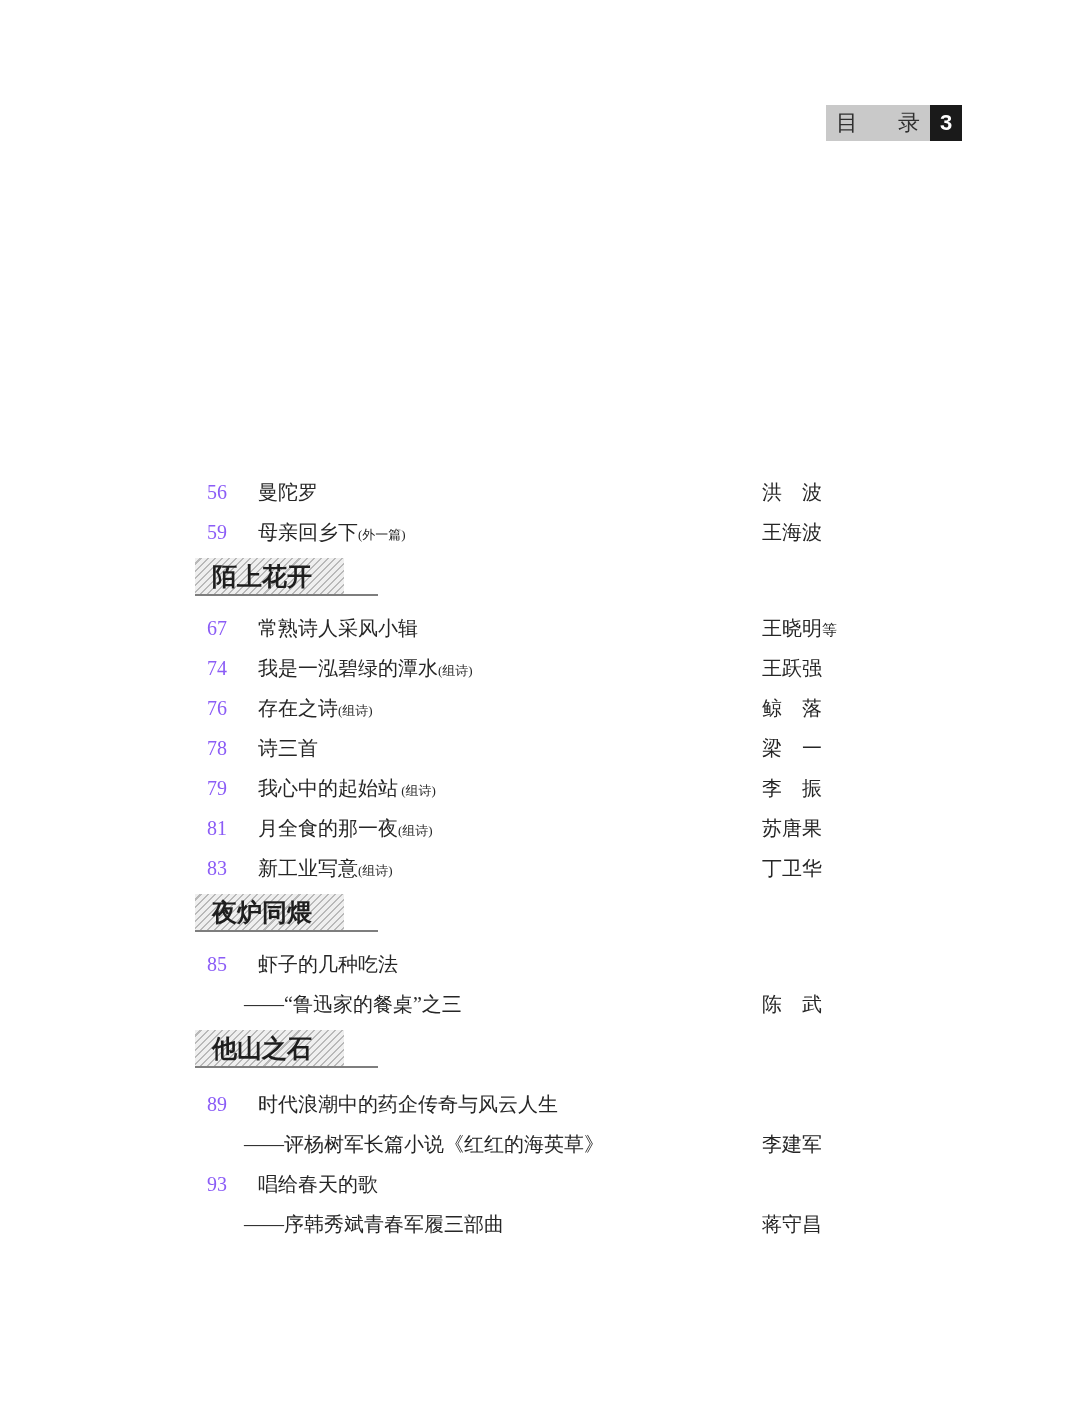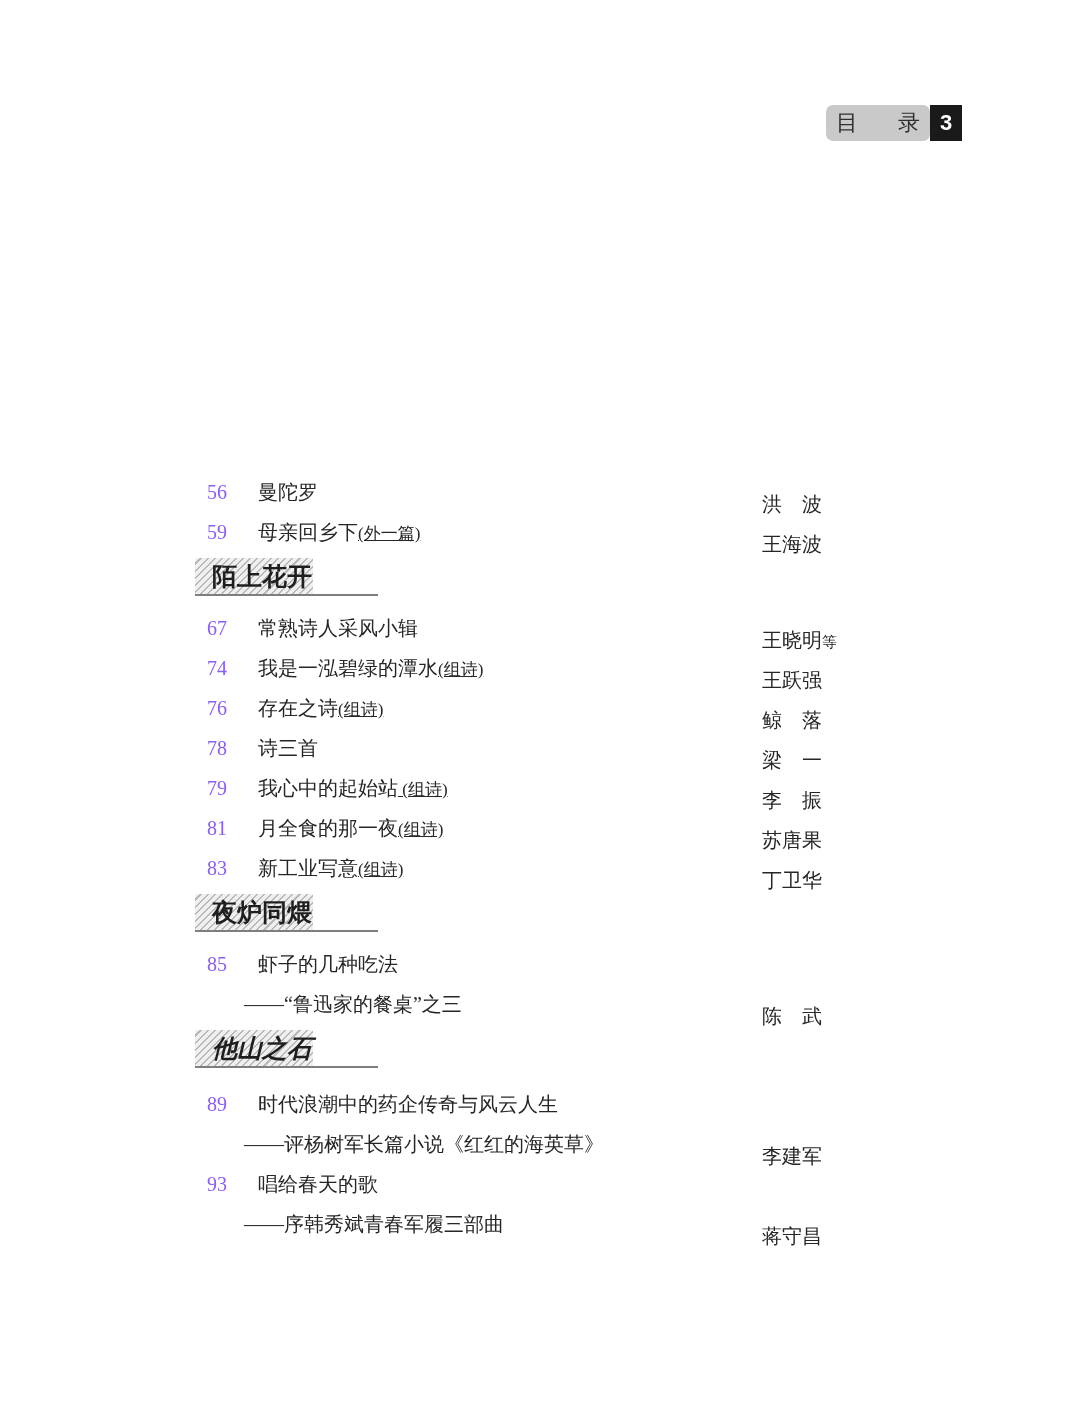--- a/index.html
+++ b/index.html
@@ -9,45 +9,45 @@
     font-family:"Liberation Serif", serif;
     overflow:hidden;
   }
   
   .corner-tab { position:absolute; left:826px; top:105px; display:flex; }
   .tab-label {
     width:104px; height:36px; box-sizing:border-box;
     background:#c9c9c9; color:#2f2f2f;
     font-size:22px; line-height:36px;
     padding:0 10px;
-    text-align:justify; text-align-last:justify;border-radius:7px;
+    text-align:justify; text-align-last:justify;
   }
   .tab-num {
     width:32px; height:36px; background:#1a1a1a; color:#ffffff;
     font-family:"Liberation Sans", sans-serif; font-weight:bold;
     font-size:22px; line-height:36px; text-align:center;
   }
   
   .toc { position:absolute; left:207px; top:472px; width:700px; }
   .row { position:relative; height:40px; line-height:40px; font-size:20px; white-space:nowrap; }
   .num { display:inline-block; width:26px; font-size:20px; color:#8b5cf6; }
   .title { margin-left:25px; }
-  .note { font-size:17px;text-decoration:underline; }
-  .author { position:absolute; left:555px; top:12px; font-size:20px; }
+  .note { font-size:13px; }
+  .author { position:absolute; left:555px; top:0; font-size:20px; }
   .suffix { font-size:15px; }
   .sub .subtitle { margin-left:37px; }
   
   .section-wrap {
     width:183px; margin:6px 0 12px -12px;
     border-bottom:2px solid #7e7e7e;
   }
   .section-wrap.s2 { margin-bottom:12px; }
-  .section-wrap.s3 { margin-bottom:16px;font-style:italic; }
+  .section-wrap.s3 { margin-bottom:16px; }
   .section-box {
-    width:118px; height:36px; box-sizing:border-box;
+    width:149px; height:36px; box-sizing:border-box;
     padding-left:17px; line-height:36px;
     font-family:"Liberation Sans", sans-serif;
     font-weight:bold; font-size:25px; color:#1e1e1e;
     background-color:#efefef;
     background-image:repeating-linear-gradient(135deg,
       rgba(255,255,255,0) 0px, rgba(255,255,255,0) 3.5px,
       rgba(140,140,140,0.55) 3.5px, rgba(140,140,140,0.55) 5px);
   }
 </style>
 </head>

